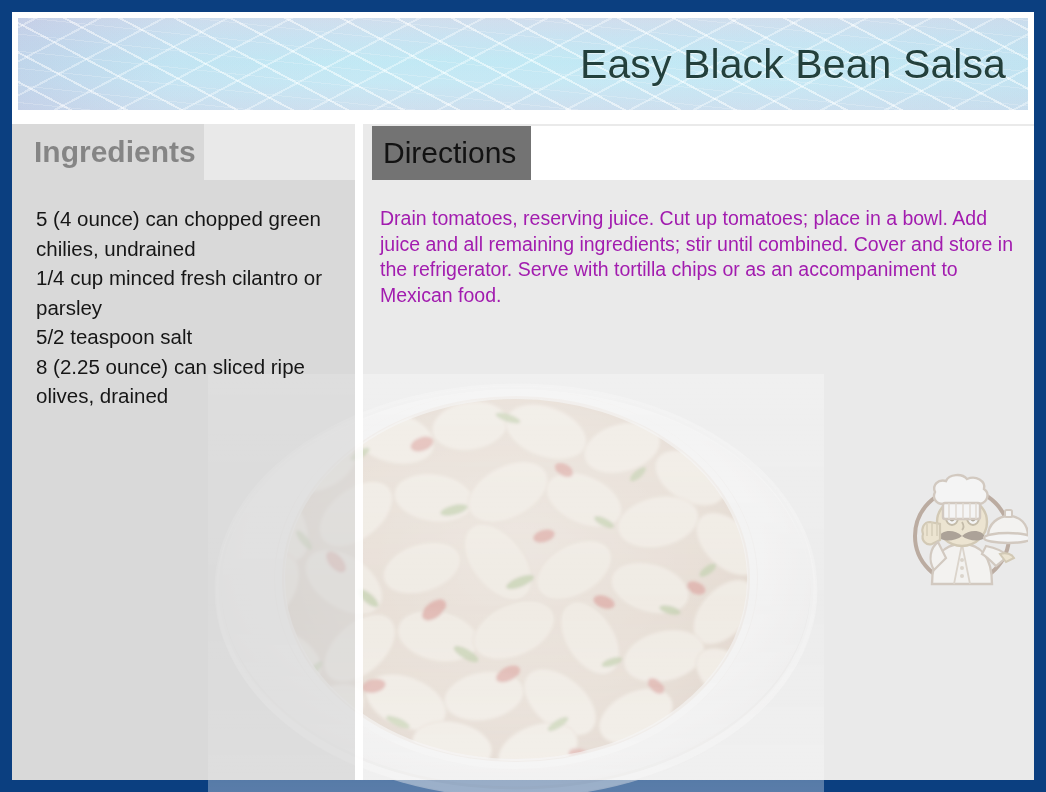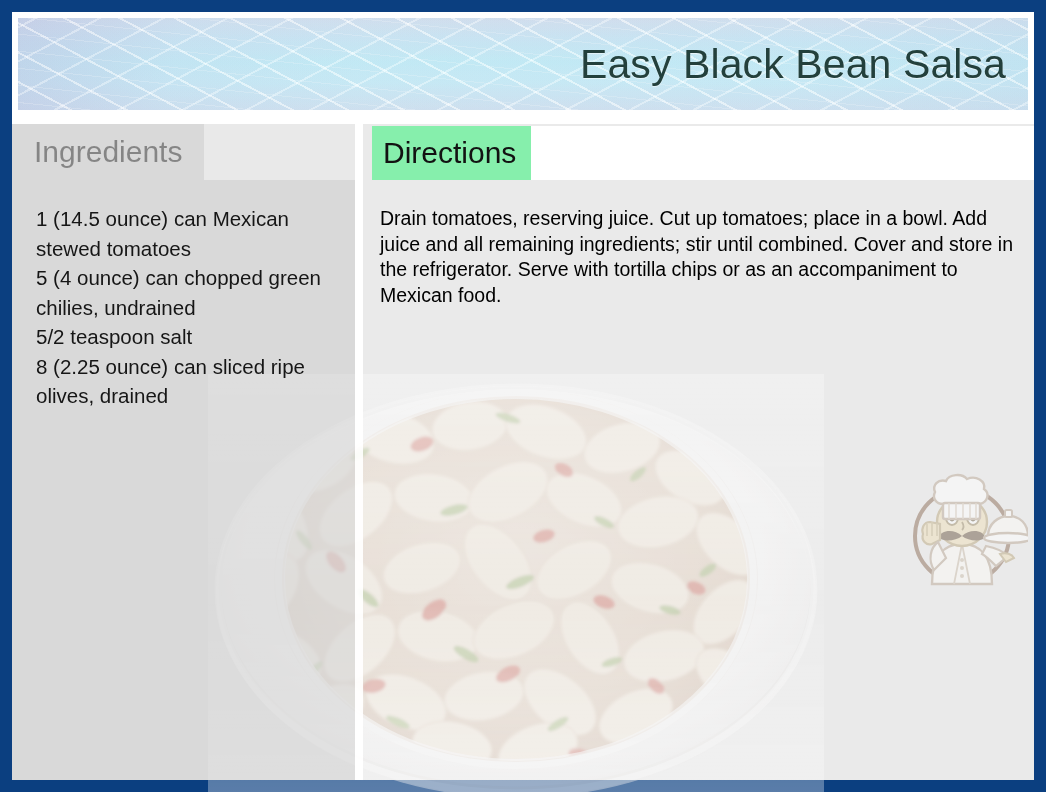--- a/index.html
+++ b/index.html
@@ -131,28 +131,29 @@
     white-space: nowrap;
   }
 
   #ingredients-tab {
     left: 0px;
     top: 112px;
     width: 192px;
     height: 56px;
     background: #d9d9d9;
     padding-left: 22px;
+    font-weight: bold;
   }
 
   #directions-tab {
     left: 360px;
     top: 114px;
     width: 159px;
     height: 54px;
-    background: #86efac;
+    background: #737373;
     padding-left: 11px;
   }
 
   
   #ingredients-list {
     position: absolute;
     left: 24px;
     top: 192px;
     width: 312px;
     font-size: 20.5px;
@@ -162,21 +163,21 @@
   }
   #ingredients-list li { list-style: none; }
 
   #directions-text {
     position: absolute;
     left: 368px;
     top: 194px;
     width: 634px;
     font-size: 19.5px;
     line-height: 25.5px;
-    color: #000000;
+    color: #a21caf;
     z-index: 4;
   }
 
   
   #photo {
     position: absolute;
     left: 196px;
     top: 362px;
     width: 616px;
     height: 430px;
@@ -357,22 +358,22 @@
 
     <div id="ingredients-tab" class="section-tab">
       <span>Ingredients</span>
     </div>
 
     <div id="directions-tab" class="section-tab">
       <span>Directions</span>
     </div>
 
     <ul id="ingredients-list">
-      <li>1 (14.5 ounce) can Mexican stewed tomatoes</li>
       <li>5 (4 ounce) can chopped green chilies, undrained</li>
+      <li>1/4 cup minced fresh cilantro or parsley</li>
       <li>5/2 teaspoon salt</li>
       <li>8 (2.25 ounce) can sliced ripe olives, drained</li>
     </ul>
 
     <p id="directions-text">Drain tomatoes, reserving juice. Cut up tomatoes; place in a bowl. Add juice and all remaining ingredients; stir until combined. Cover and store in the refrigerator. Serve with tortilla chips or as an accompaniment to Mexican food.</p>
 
     <div id="chef-logo">
       <svg viewBox="0 0 132 134" xmlns="http://www.w3.org/2000/svg" aria-hidden="true">
         <g fill="none" stroke="#8a6a54" stroke-width="4">
 

